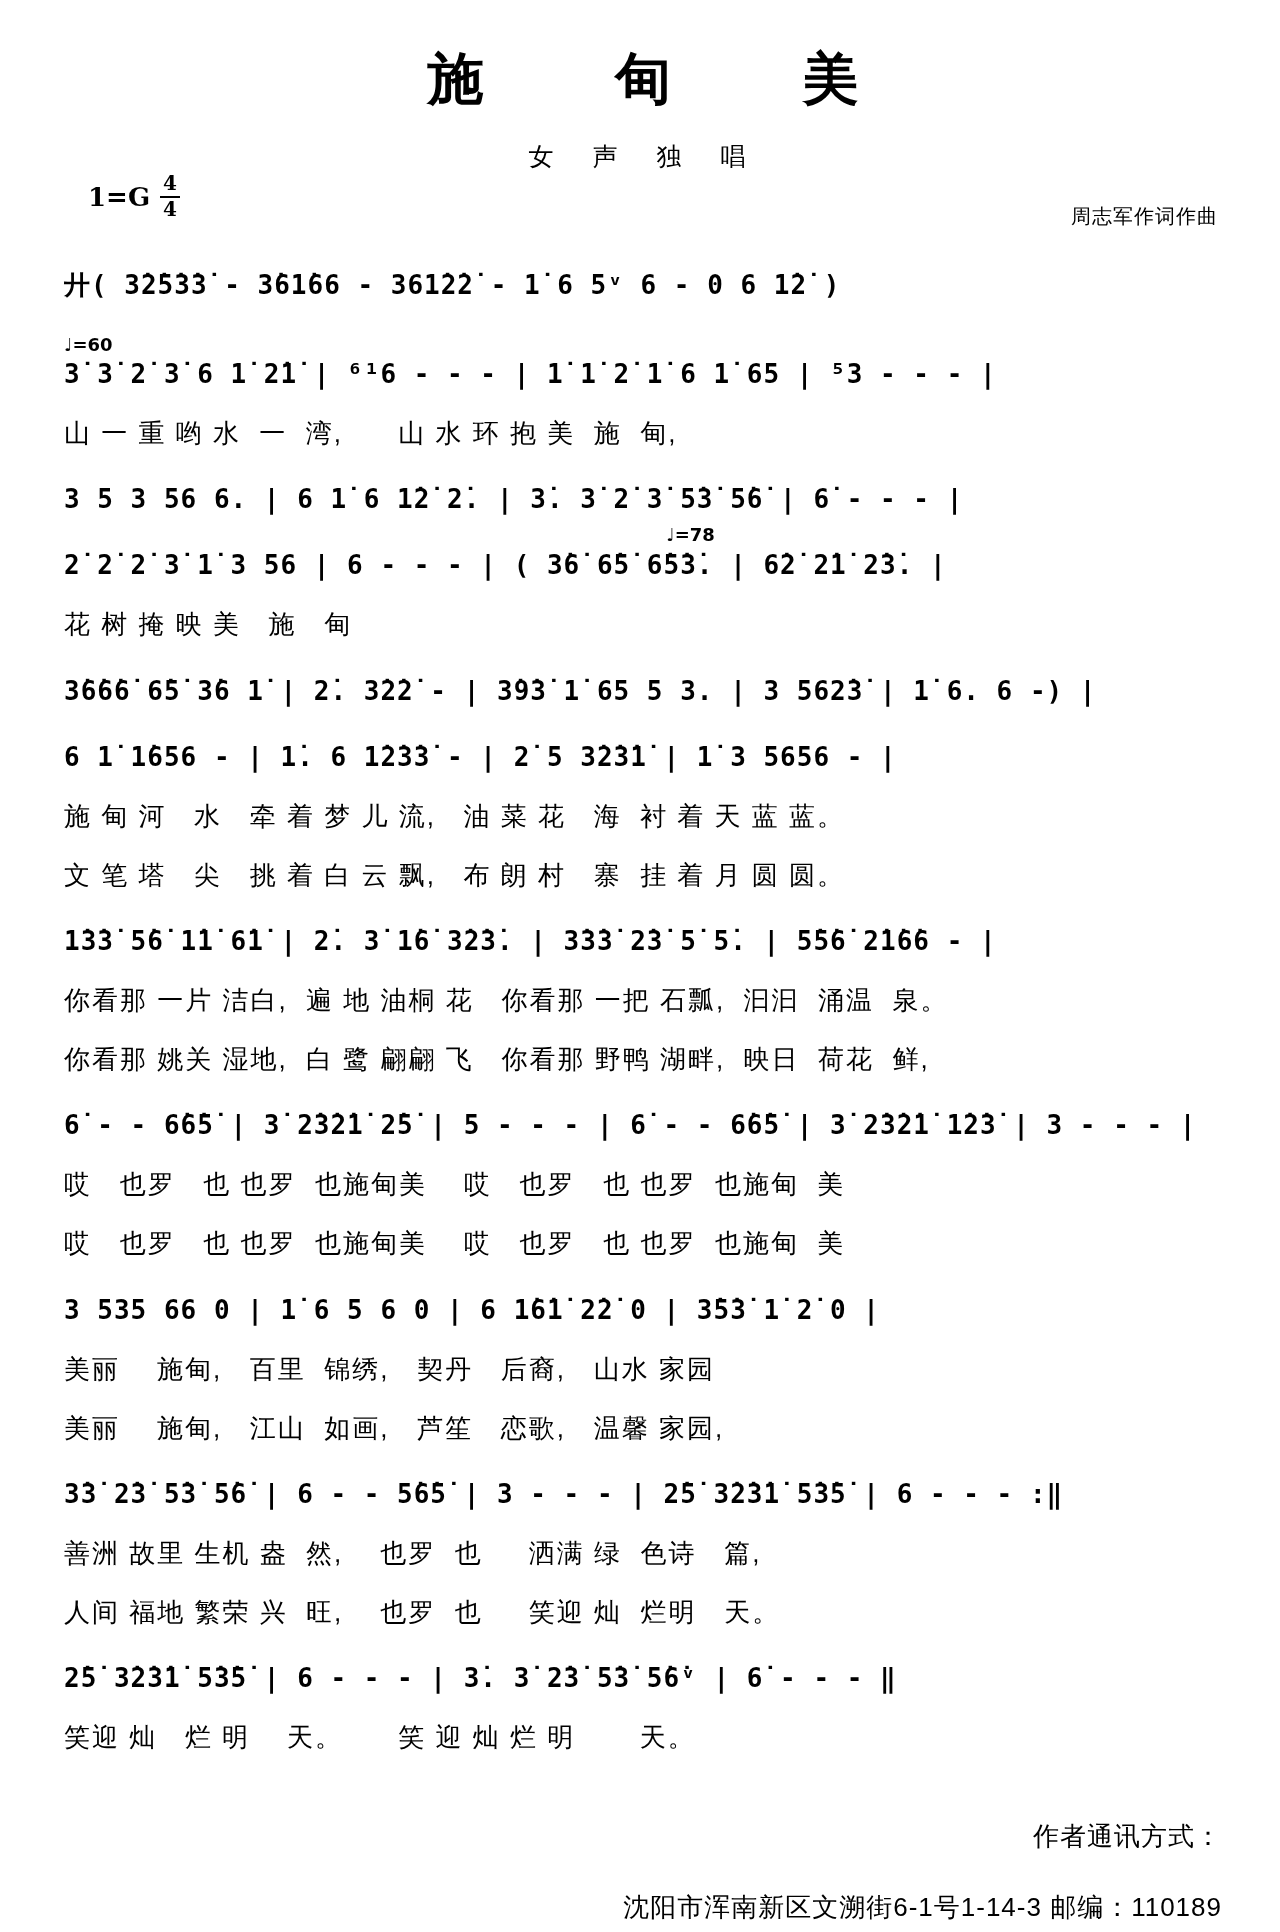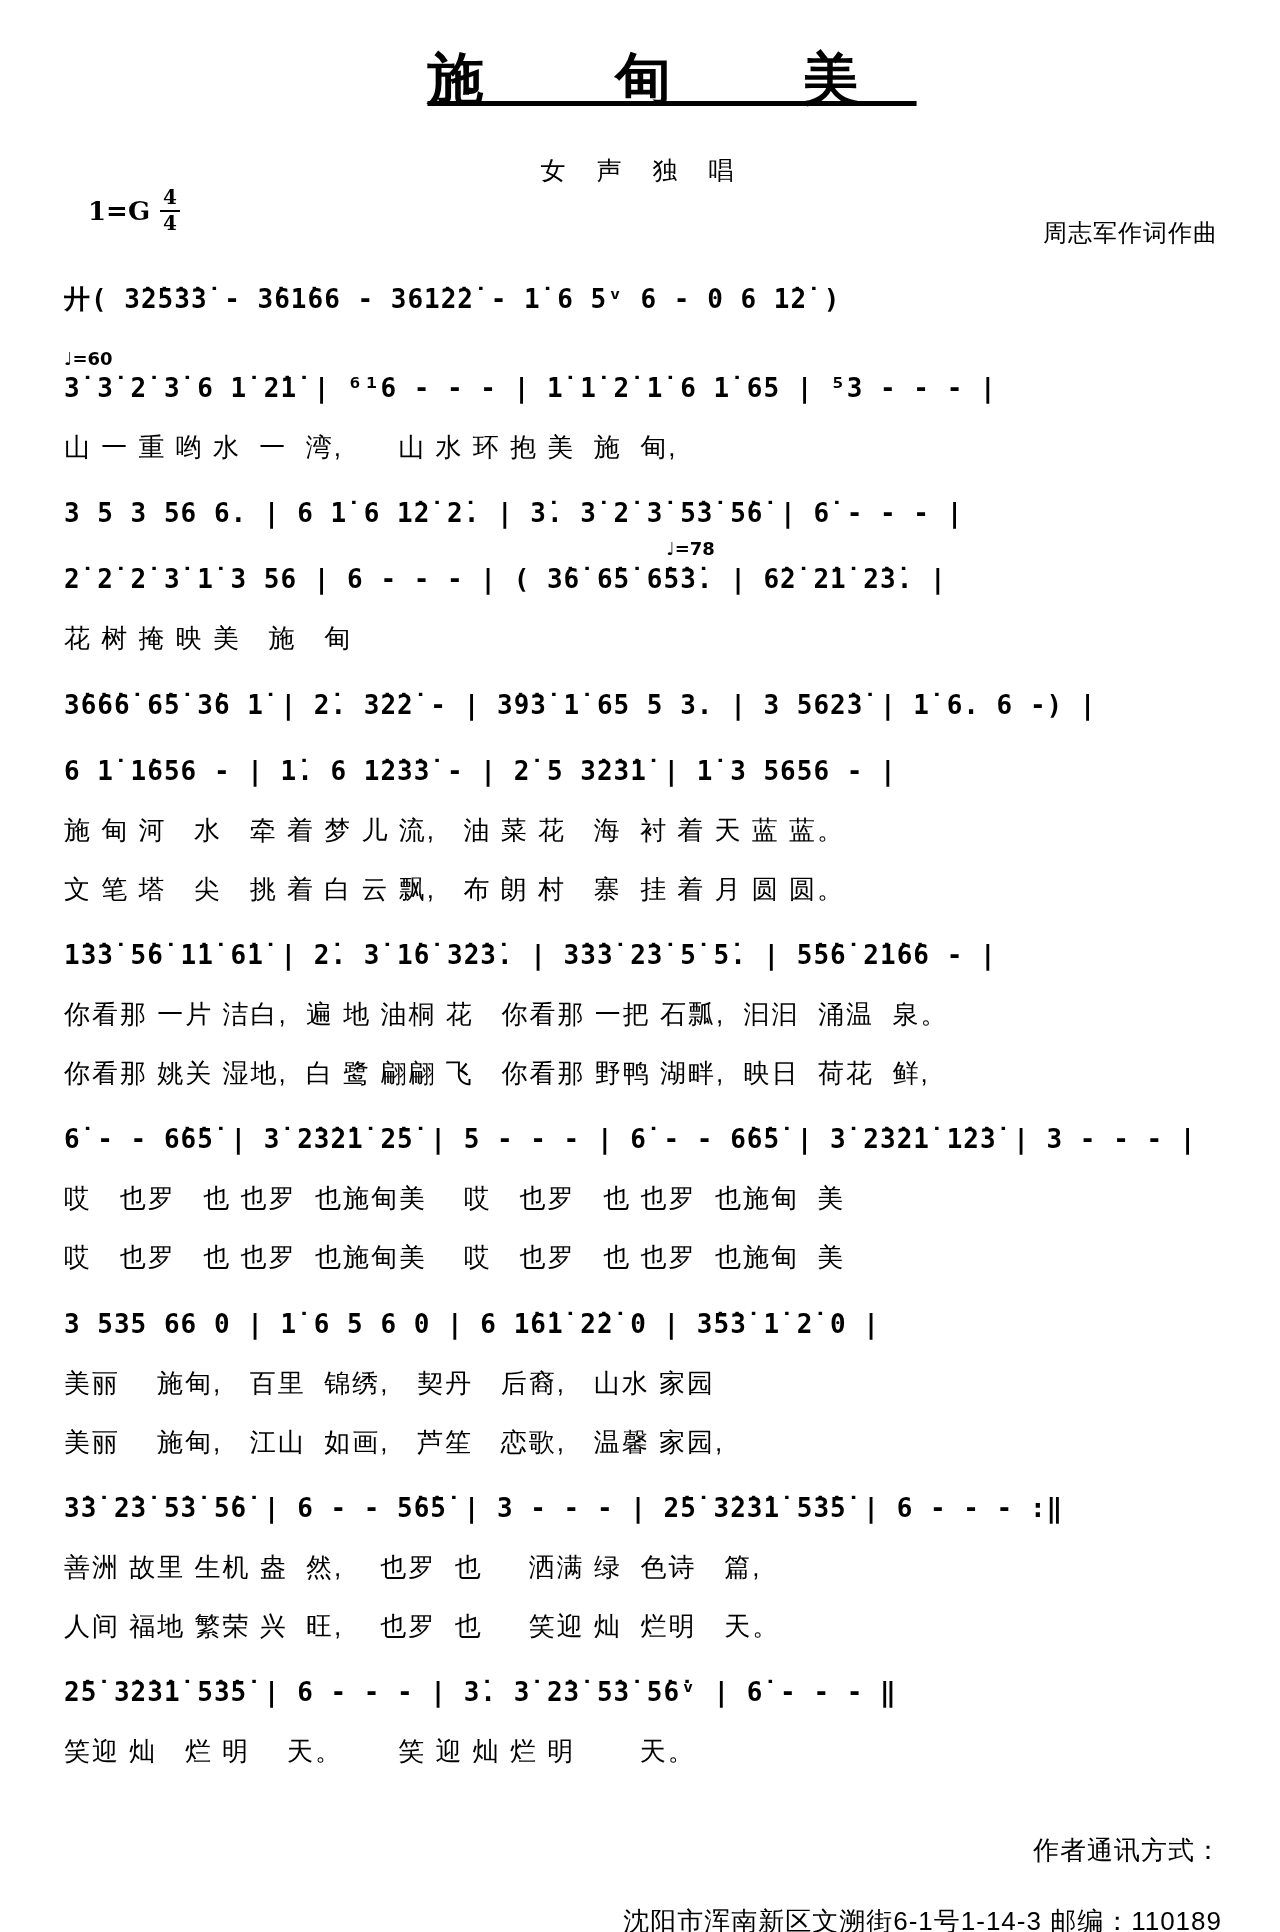--- a/index.html
+++ b/index.html
@@ -1,29 +1,29 @@
 <!DOCTYPE html>
 <html><head>
 <meta charset="utf-8">
 <style>
   html,body{margin:0;padding:0;background:#ffffff;}
   body{width:1280px;height:1932px;overflow:hidden;color:#000;
        font-family:"Liberation Sans",sans-serif;}
   .page{padding:26px 58px 0 64px;position:relative;}
   .title{text-align:center;font-size:56px;font-weight:bold;letter-spacing:58px;
-         text-indent:58px;margin-top:16px;white-space:pre;text-decoration:underline;}
-  .subtitle{text-align:center;font-size:25px;letter-spacing:12px;margin-top:36px;white-space:pre;}
+         text-indent:58px;margin-top:16px;white-space:pre;}
+  .subtitle{text-align:center;font-size:25px;letter-spacing:12px;margin-top:22px;white-space:pre;font-family:Liberation Mono, monospace;}
   .meta-row{position:relative;height:64px;}
   .keysig{position:absolute;left:24px;top:0;display:flex;align-items:center;gap:10px;
           font-size:26px;font-weight:bold;font-family:"DejaVu Serif",serif;}
   .fraction{display:inline-flex;flex-direction:column;text-align:center;
             font-size:20px;font-weight:bold;line-height:1.05;font-family:"DejaVu Serif",serif;}
   .fraction .num{border-bottom:2.5px solid #000;padding:0 3px 2px;}
   .fraction .den{padding-top:1px;}
-  .composer{position:absolute;right:4px;top:30px;font-size:24px;letter-spacing:1px;}
+  .composer{position:absolute;right:4px;top:30px;font-size:20px;letter-spacing:1px;}
   .sys{position:relative;margin-top:31px;}
   .music{font-family:"DejaVu Sans Mono","Liberation Mono",monospace;font-weight:bold;
          font-size:26px;letter-spacing:1px;white-space:pre;line-height:1.35;}
   .lyrics{font-size:26px;letter-spacing:2px;white-space:pre;margin-top:24px;line-height:1.35;}
   .tempo{font-size:18px;font-weight:bold;font-family:"DejaVu Sans",sans-serif;margin-bottom:2px;}
   .tempo-mid{position:absolute;top:-24px;left:52%;margin-bottom:0;}
   .footer{margin:64px 0 0 166px;font-size:26px;letter-spacing:1px;}
   .footer div{margin-bottom:36px;white-space:pre;text-align:right;}
 </style>
 </head>

